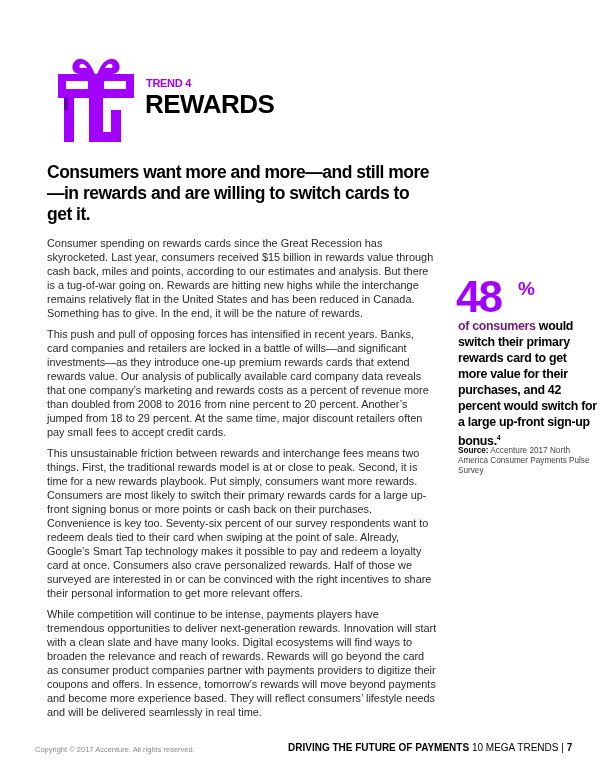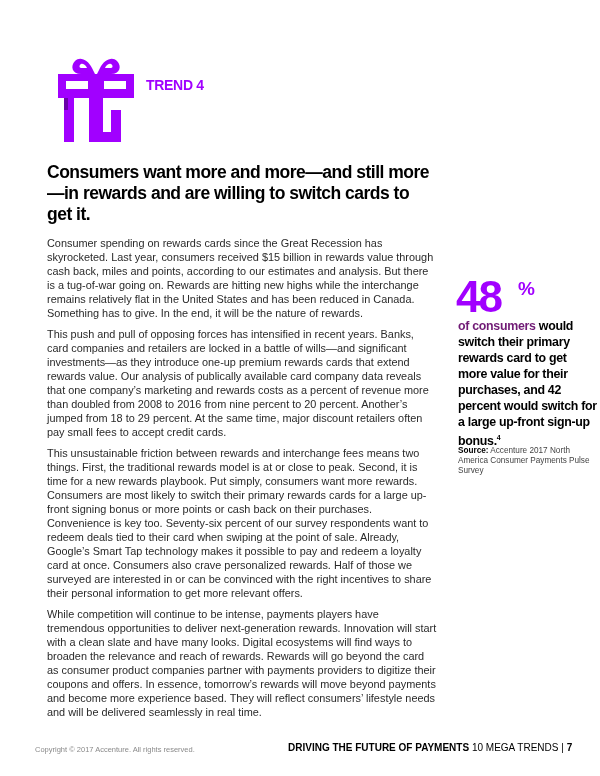--- a/index.html
+++ b/index.html
@@ -4,21 +4,21 @@
 <style>
   html, body { margin: 0; padding: 0; }
   body {
     width: 600px; height: 776px; background: #ffffff;
     position: relative; overflow: hidden;
     font-family: "Liberation Sans", sans-serif; color: #1f1f1f;
   }
   .gift-icon { position: absolute; left: 58px; top: 52px; width: 76px; height: 90px; }
   .trend-label {
     position: absolute; left: 146px; top: 77px;
-    font-size: 14px; font-weight: bold; color: #a100ff; letter-spacing: -0.3px;
+    font-size: 11px; font-weight: bold; color: #a100ff; letter-spacing: -0.3px;
   }
   .trend-title {
     position: absolute; left: 145px; top: 93px;
     font-size: 26px; font-weight: bold; color: #000; line-height: 23px; letter-spacing: -0.5px;
   }
   .headline {
     position: absolute; left: 47px; top: 162px; width: 390px;
     font-size: 17.5px; font-weight: bold; color: #000; line-height: 21px; letter-spacing: -0.5px;
   }
   .body-text {
@@ -69,20 +69,21 @@
   <rect x="6" y="46" width="10" height="44" fill="#a100ff"></rect>
   <rect x="31" y="46" width="14" height="44" fill="#a100ff"></rect>
   <rect x="31" y="80" width="30" height="10" fill="#a100ff"></rect>
 
   <rect x="53" y="58" width="10" height="32" fill="#a100ff"></rect>
   <rect x="6" y="46" width="4" height="12" fill="#6a00a8"></rect>
 </svg>
 
 <div class="trend-label">TREND 4</div>
 <div class="trend-title">
+  <div>REWARDS</div>
 </div>
 
 <div class="headline">Consumers want more and more—and still more—in rewards and are willing to switch cards to get it.</div>
 
 <div class="body-text">
   <p>Consumer spending on rewards cards since the Great Recession has skyrocketed. Last year, consumers received $15 billion in rewards value through cash back, miles and points, according to our estimates and analysis. But there is a tug-of-war going on. Rewards are hitting new highs while the interchange remains relatively flat in the United States and has been reduced in Canada. Something has to give. In the end, it will be the nature of rewards.</p>
   <p>This push and pull of opposing forces has intensified in recent years. Banks, card companies and retailers are locked in a battle of wills—and significant investments—as they introduce one-up premium rewards cards that extend rewards value. Our analysis of publically available card company data reveals that one company’s marketing and rewards costs as a percent of revenue more than doubled from 2008 to 2016 from nine percent to 20 percent. Another’s jumped from 18 to 29 percent. At the same time, major discount retailers often pay small fees to accept credit cards.</p>
   <p>This unsustainable friction between rewards and interchange fees means two things. First, the traditional rewards model is at or close to peak. Second, it is time for a new rewards playbook. Put simply, consumers want more rewards. Consumers are most likely to switch their primary rewards cards for a large up-front signing bonus or more points or cash back on their purchases. Convenience is key too. Seventy-six percent of our survey respondents want to redeem deals tied to their card when swiping at the point of sale. Already, Google’s Smart Tap technology makes it possible to pay and redeem a loyalty card at once. Consumers also crave personalized rewards. Half of those we surveyed are interested in or can be convinced with the right incentives to share their personal information to get more relevant offers.</p>
   <p>While competition will continue to be intense, payments players have tremendous opportunities to deliver next-generation rewards. Innovation will start with a clean slate and have many looks. Digital ecosystems will find ways to broaden the relevance and reach of rewards. Rewards will go beyond the card as consumer product companies partner with payments providers to digitize their coupons and offers. In essence, tomorrow’s rewards will move beyond payments and become more experience based. They will reflect consumers’ lifestyle needs and will be delivered seamlessly in real time.</p>
 </div>

